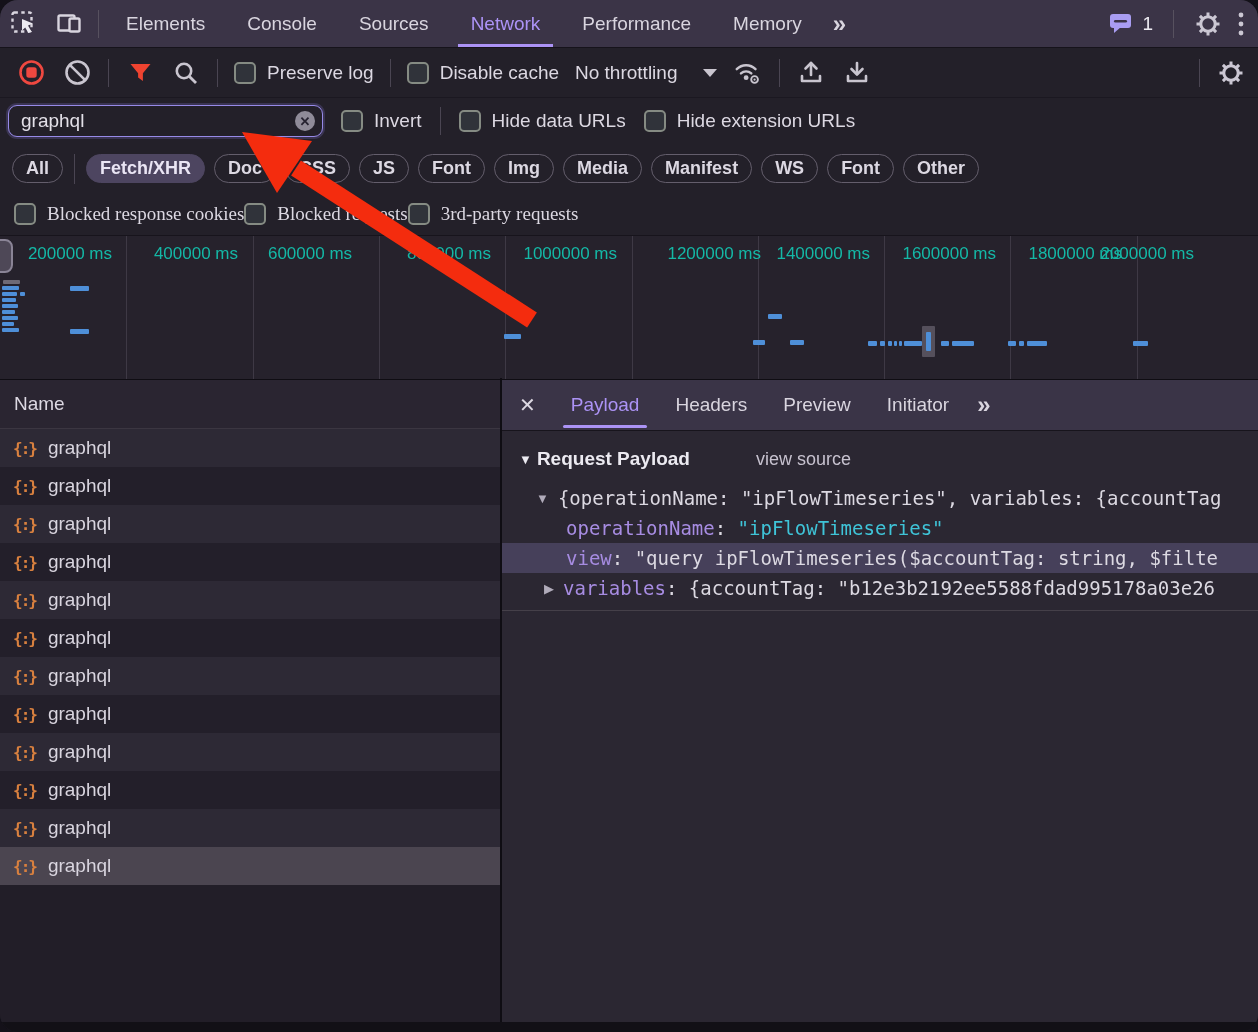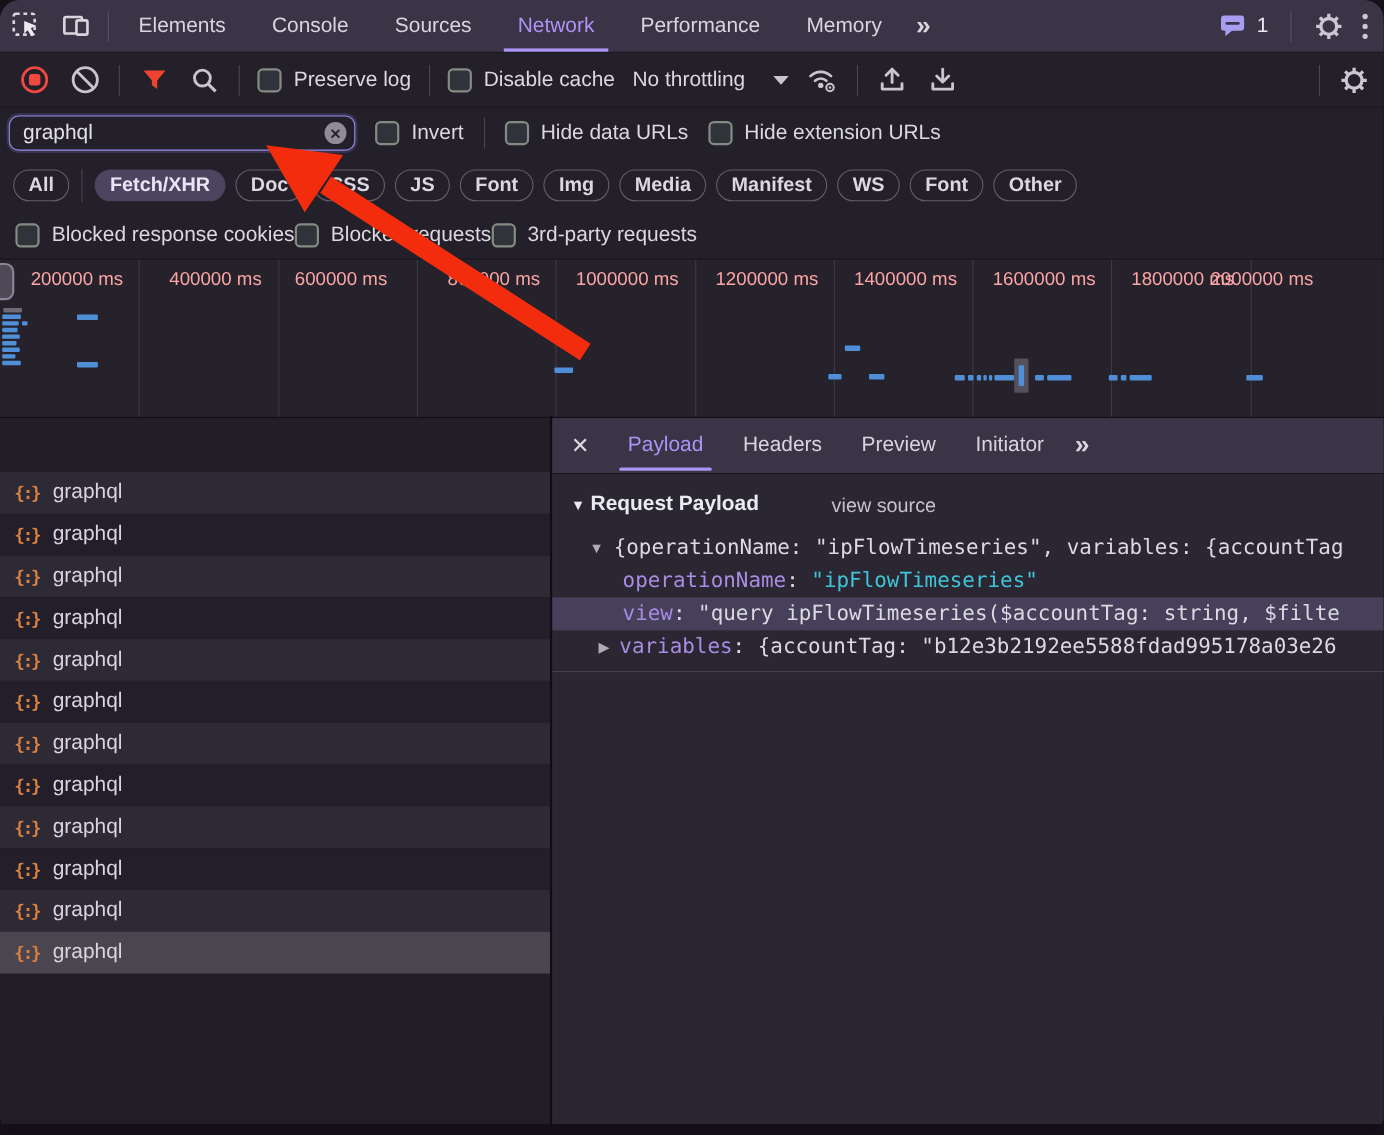--- a/index.html
+++ b/index.html
@@ -39,26 +39,26 @@
              display:flex;align-items:center;justify-content:center;font-size:13px;font-weight:bold;flex:0 0 20px;}
   
   .chip-row{position:absolute;top:145px;left:0;right:0;height:47px;display:flex;align-items:center;
             gap:9px;padding-left:12px;}
   .chip{padding:3px 13px;border:1.5px solid #645e6c;border-radius:16px;font-size:18px;font-weight:600;
         color:#dcd8e2;white-space:nowrap;}
   .chip.active{background:#4d4560;border-color:#4d4560;color:#eae5f4;}
   .chip-row .vsep{height:30px;margin:0 2px;}
   
   .opts-row{position:absolute;top:192px;left:0;right:0;height:43px;display:flex;align-items:center;
-            padding-left:14px;}
+            padding-left:14px;font-family:Liberation Serif, serif;}
   
   .timeline{position:absolute;top:235px;left:0;right:0;height:143px;background:#26222c;
             border-top:1px solid #17141c;border-bottom:2px solid #0f0d13;overflow:hidden;}
   .gridline{position:absolute;top:0;bottom:0;width:1px;background:#3e3945;}
-  .tl-label{position:absolute;top:8px;font-size:17px;color:#fca5a5;text-align:right;white-space:nowrap;overflow:hidden;}
+  .tl-label{position:absolute;top:8px;font-size:17px;color:#14b8a6;text-align:right;white-space:nowrap;overflow:hidden;}
   .tl-bar{position:absolute;border-radius:1px;}
   .tl-pill{position:absolute;left:-7px;top:3px;width:16px;height:30px;border-radius:8px;
            background:#4e4857;border:2px solid #8a8496;}
   
   .panel-left{position:absolute;top:380px;left:0;width:500px;bottom:10px;background:#221e28;}
   .list-header{height:48px;display:flex;align-items:center;padding-left:14px;font-size:19px;
                background:#2a2531;border-bottom:1px solid #3b3641;color:#dcd8e2;}
   .rows{position:absolute;top:49px;left:0;right:0;bottom:0;overflow:hidden;}
   .row{height:38px;display:flex;align-items:center;padding-left:13px;font-size:19px;background:#2d2935;}
   .row:nth-child(even){background:#231f2a;}
@@ -290,21 +290,21 @@
       <div class="gridline" style="left: 632px;"></div>
       <div class="gridline" style="left: 758px;"></div>
       <div class="gridline" style="left: 884px;"></div>
       <div class="gridline" style="left: 1010px;"></div>
       <div class="gridline" style="left: 1137px;"></div>
       <div class="tl-label" style="left: 2px; width: 110px;">200000 ms</div>
       <div class="tl-label" style="left: 128px; width: 110px;">400000 ms</div>
       <div class="tl-label" style="left: 255px; width: 110px; text-align: center;">600000 ms</div>
       <div class="tl-label" style="left: 381px; width: 110px;">800000 ms</div>
       <div class="tl-label" style="left: 507px; width: 110px;">1000000 ms</div>
-      <div class="tl-label" style="left: 634px; width: 110px;">1200000 ms</div>
+      <div class="tl-label" style="left: 634px; width: 110px; padding-left: 17px;">1200000 ms</div>
       <div class="tl-label" style="left: 760px; width: 110px;">1400000 ms</div>
       <div class="tl-label" style="left: 886px; width: 110px;">1600000 ms</div>
       <div class="tl-label" style="left: 1012px; width: 110px;">1800000 ms</div>
       <div class="tl-label" style="left: 1084px; width: 110px;">2000000 ms</div>
       <div class="tl-bar" style="left: 922px; top: 90px; width: 13px; height: 31px; background: rgb(85, 80, 92);"></div>
       <div class="tl-bar" style="left: 3px; top: 44px; width: 17px; height: 4px; background: rgb(110, 106, 118);"></div>
       <div class="tl-bar" style="left: 2px; top: 50px; width: 17px; height: 4px; background: rgb(78, 143, 216);"></div>
       <div class="tl-bar" style="left: 2px; top: 56px; width: 15px; height: 4px; background: rgb(78, 143, 216);"></div>
       <div class="tl-bar" style="left: 20px; top: 56px; width: 5px; height: 4px; background: rgb(78, 143, 216);"></div>
       <div class="tl-bar" style="left: 2px; top: 62px; width: 14px; height: 4px; background: rgb(78, 143, 216);"></div>
@@ -328,20 +328,21 @@
       <div class="tl-bar" style="left: 941px; top: 105px; width: 8px; height: 5px; background: rgb(78, 143, 216);"></div>
       <div class="tl-bar" style="left: 952px; top: 105px; width: 22px; height: 5px; background: rgb(78, 143, 216);"></div>
       <div class="tl-bar" style="left: 1008px; top: 105px; width: 8px; height: 5px; background: rgb(78, 143, 216);"></div>
       <div class="tl-bar" style="left: 1019px; top: 105px; width: 5px; height: 5px; background: rgb(78, 143, 216);"></div>
       <div class="tl-bar" style="left: 1027px; top: 105px; width: 20px; height: 5px; background: rgb(78, 143, 216);"></div>
       <div class="tl-bar" style="left: 1133px; top: 105px; width: 15px; height: 5px; background: rgb(78, 143, 216);"></div>
       <div class="tl-bar" style="left: 926px; top: 96px; width: 5px; height: 19px; background: rgb(78, 143, 216);"></div>
     </div>
 
   <div class="panel-left">
+    <div class="list-header">Name</div>
     <div class="rows" id="request-list">
         <div class="row">
           <span class="ficon">{:}</span>
           <span>graphql</span>
         </div>
         <div class="row">
           <span class="ficon">{:}</span>
           <span>graphql</span>
         </div>
         <div class="row">

